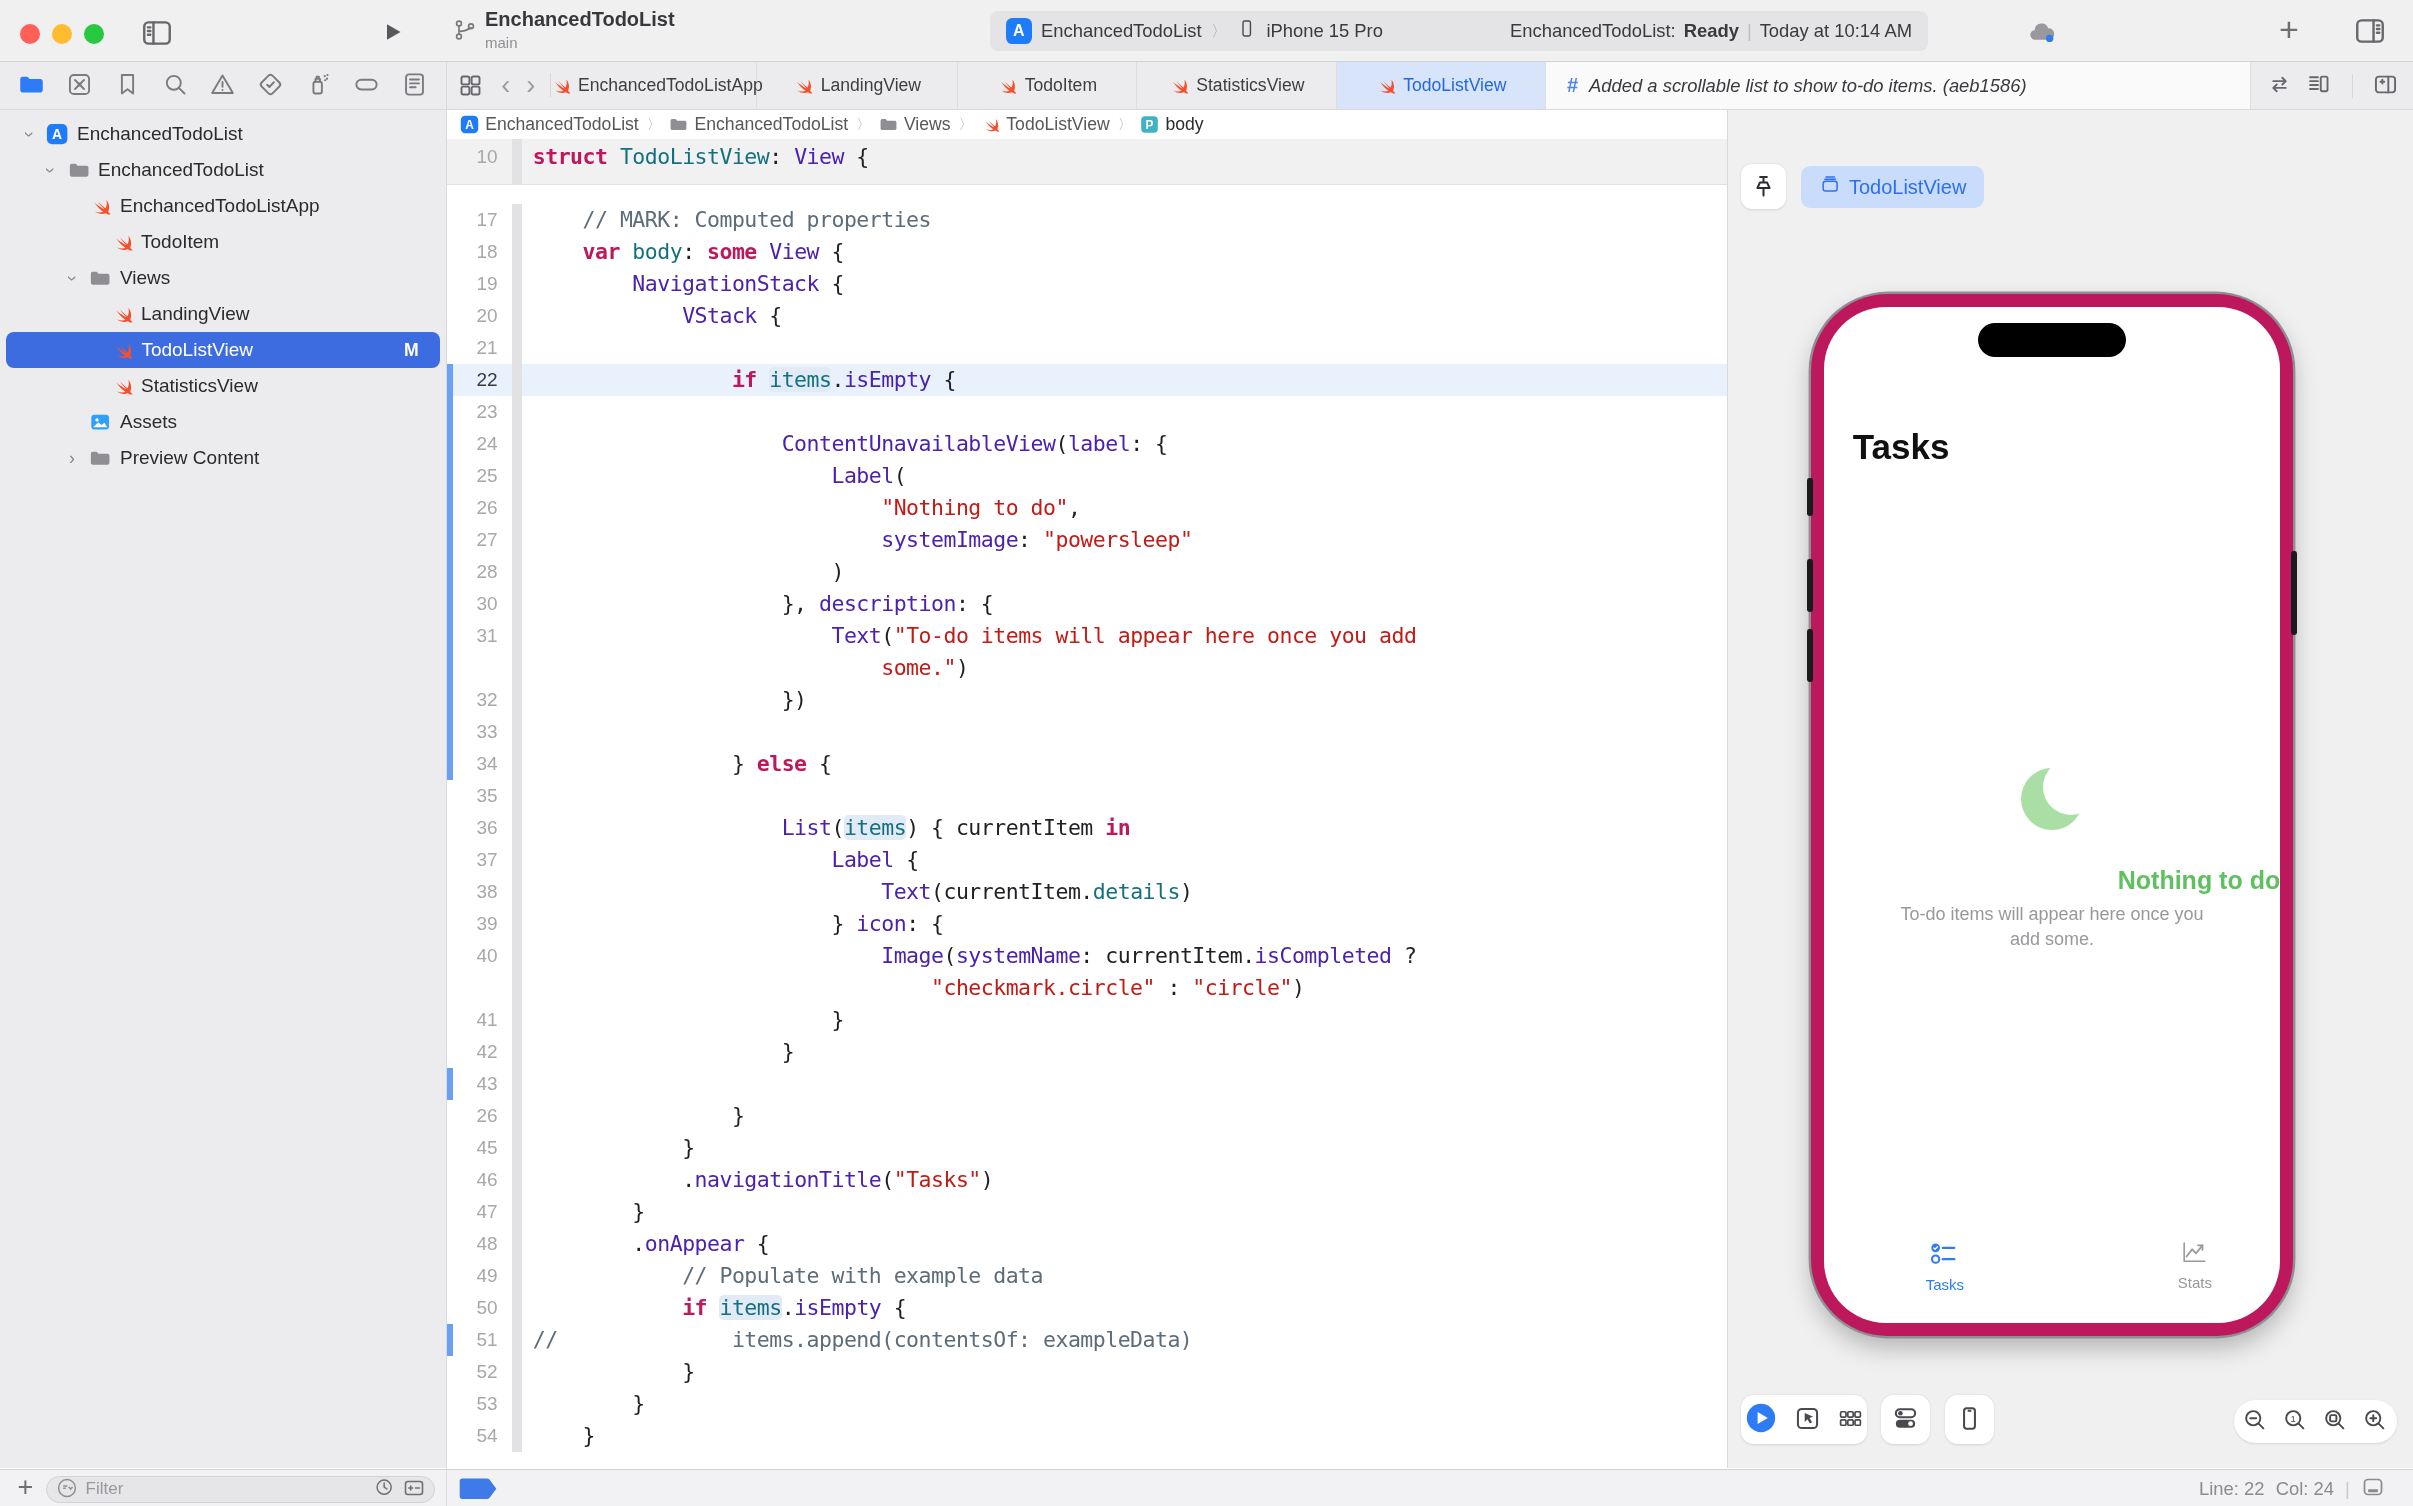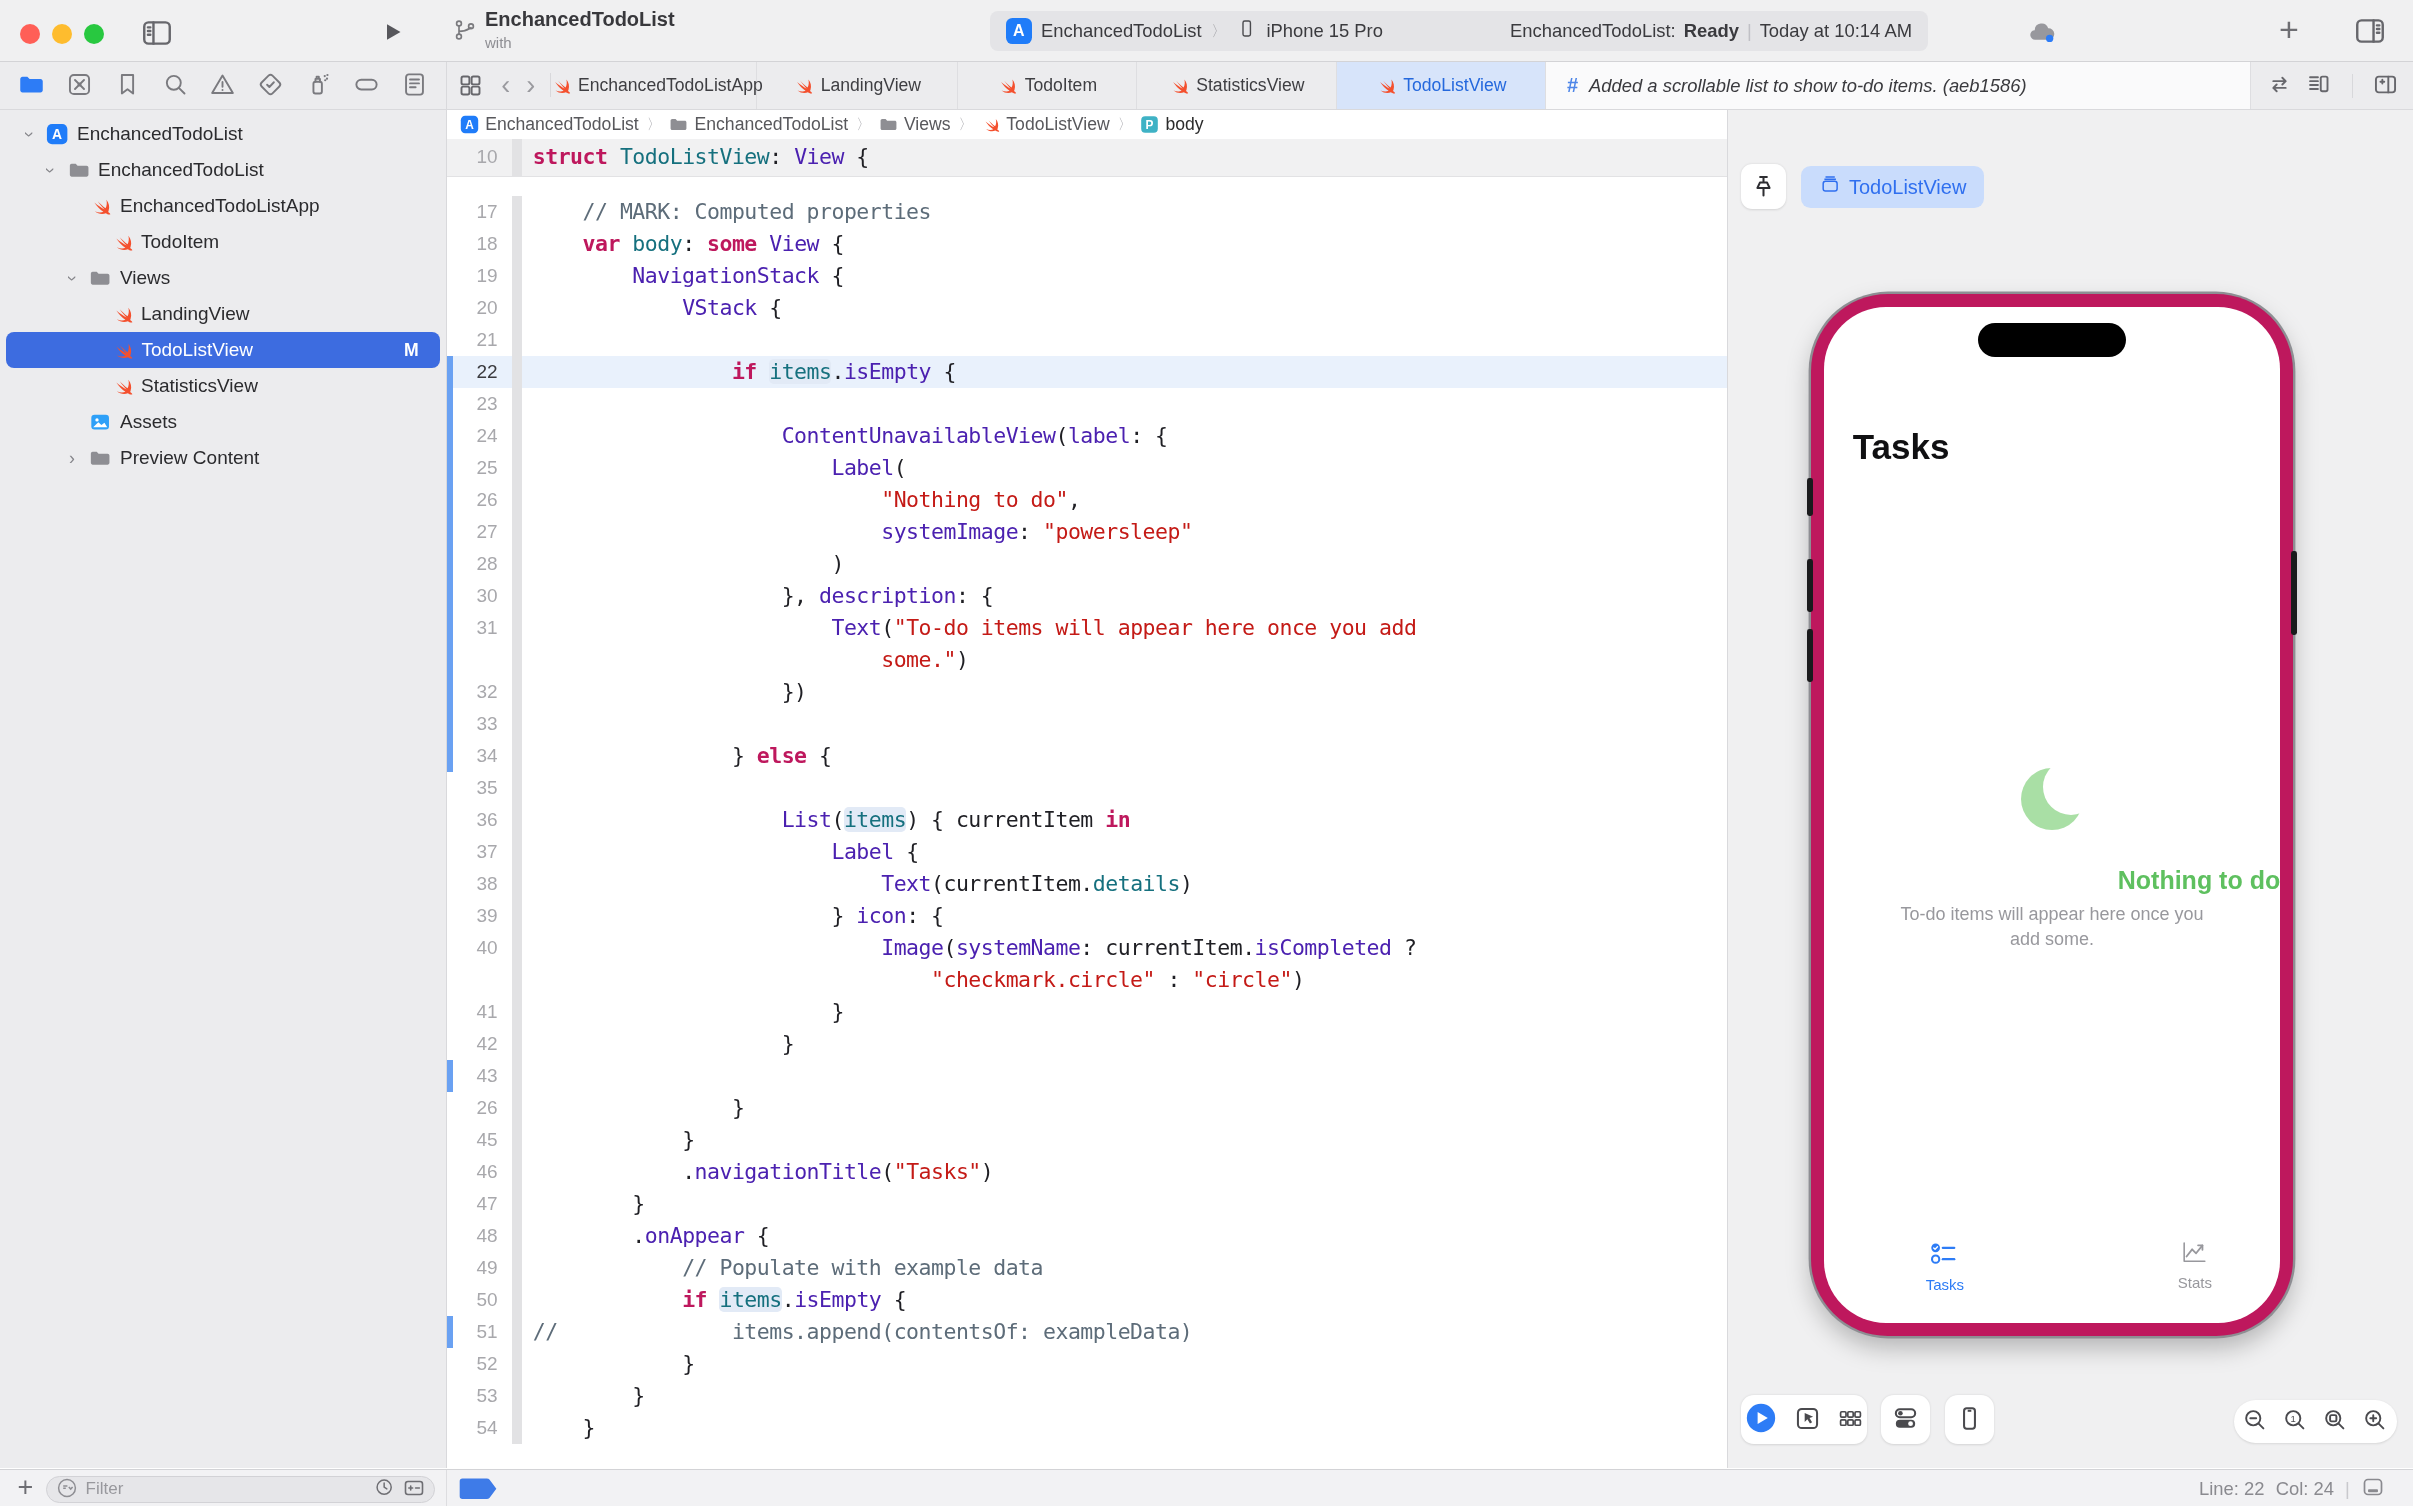--- a/index.html
+++ b/index.html
@@ -61,21 +61,21 @@
 #breadcrumb .crumb{display:flex;align-items:center;gap:6.4px}
 #breadcrumb .csep{color:#B0B0B5;font-size:14.4px}
 #breadcrumb .last{color:#2b2b2b}
 .code-row{position:relative;display:flex;height:32px;align-items:stretch;white-space:pre;font-family:"DejaVu Sans Mono",monospace;font-size:21.5px;letter-spacing:-0.5px;line-height:32px;color:#1f1f24}
 .code-row.hl{background:#E9F1FC}
 .chgbar{position:absolute;left:0;top:0;bottom:0;width:5.6px;background:#6AA1F2}
 .ln{flex:none;width:65px;padding-right:14.4px;text-align:right;font-family:"Liberation Sans",sans-serif;font-size:19px;letter-spacing:0;color:#A8A8AC;line-height:32px}
 .code-row.hl .ln{color:#3A3A3E}
 .ribbon{flex:none;width:9.6px;background:#E2E2E4}
 .codetxt{flex:1;padding-left:11.2px;overflow:hidden}
-#sticky-row .code-row{height:38px;line-height:35px;background:#F1F1F2;border-bottom:0.8px solid #E2E2E4}
+#sticky-row .code-row{height:46px;line-height:35px;background:#F1F1F2;border-bottom:0.8px solid #E2E2E4}
 #sticky-row .ln{line-height:35px}
 #code-lines{padding-top:19px}
 .tk-k{color:#be185d;font-weight:700}
 .tk-t{color:#4B21B0}
 .tk-d{color:#15707E}
 .tk-s{color:#C41A16}
 .tk-c{color:#5D6C79}
 .tk-h{color:#15707E;background:#E2EAF6;border-radius:4.8px}
 
 
@@ -135,21 +135,21 @@
     <span id="branch-slot"><span class="ic s30">
           <svg viewBox="0 0 26 26" fill="none" stroke="#7A7A7E" stroke-width="1.8" stroke-linecap="round">
             <circle cx="6.5" cy="6" r="2.6"></circle>
             <circle cx="6.5" cy="20" r="2.6"></circle>
             <circle cx="19.5" cy="9" r="2.6"></circle>
             <path d="M6.5 8.6v8.8M6.5 14.5c7.5 0 10-2.2 13-4"></path>
           </svg>
         </span></span>
     <div>
       <div id="win-title">EnchancedTodoList</div>
-      <div id="win-branch">with</div>
+      <div id="win-branch">main</div>
     </div>
   </div>
   <div id="scheme-pill">
     <span class="app-chip">A</span>
     <span>EnchancedTodoList</span>
     <span class="pill-sep">〉</span>
     <span id="phone-glyph-slot"><span class="ic s26">
           <svg viewBox="0 0 24 24" fill="none" stroke="#4A4A4E" stroke-width="1.6">
             <rect x="8" y="3.5" width="8.5" height="17" rx="2"></rect>
           </svg>

